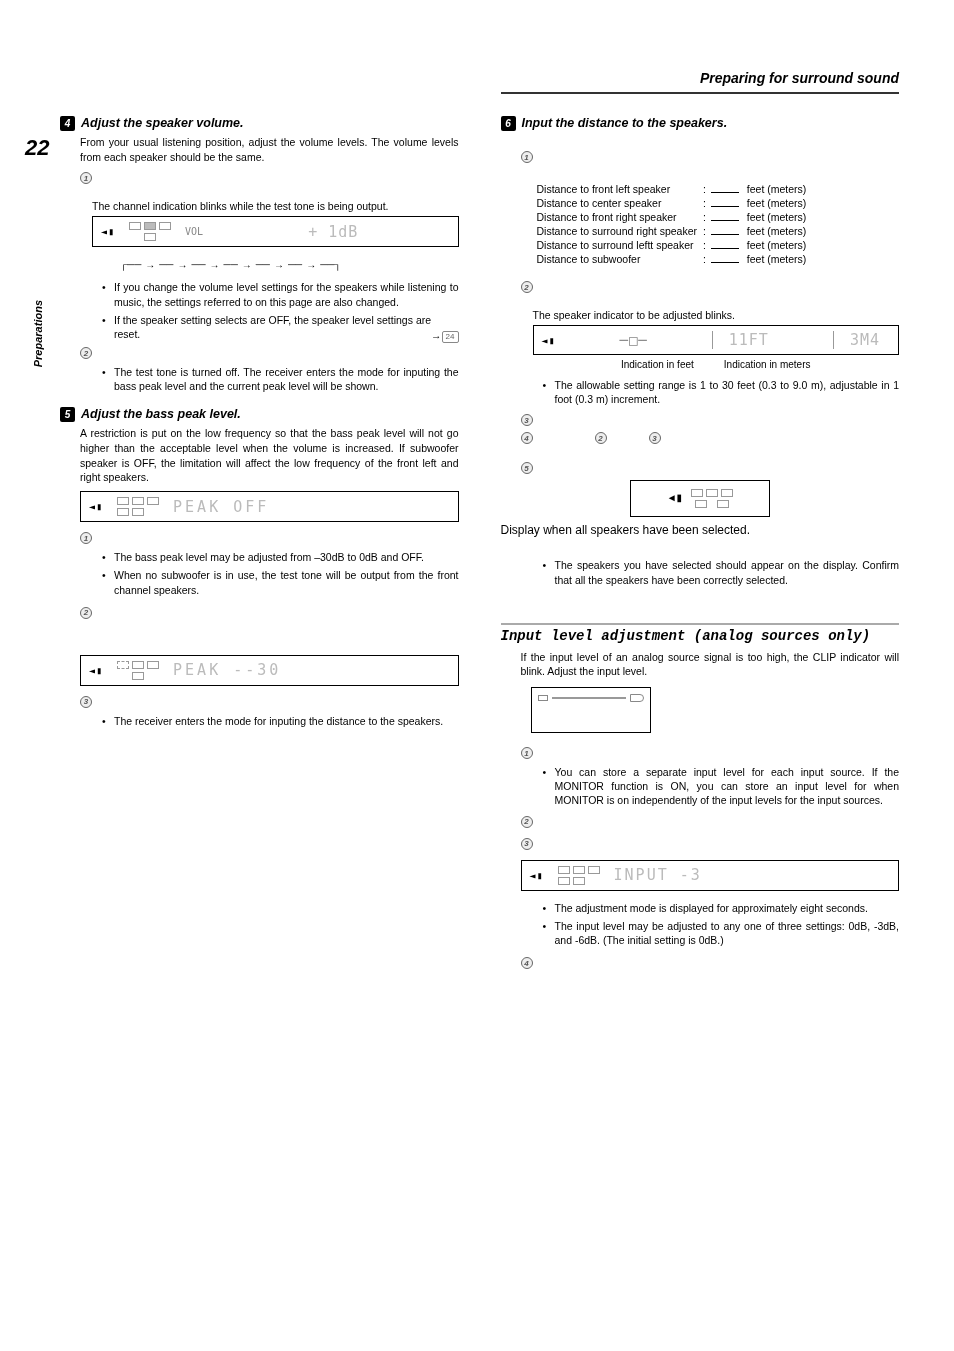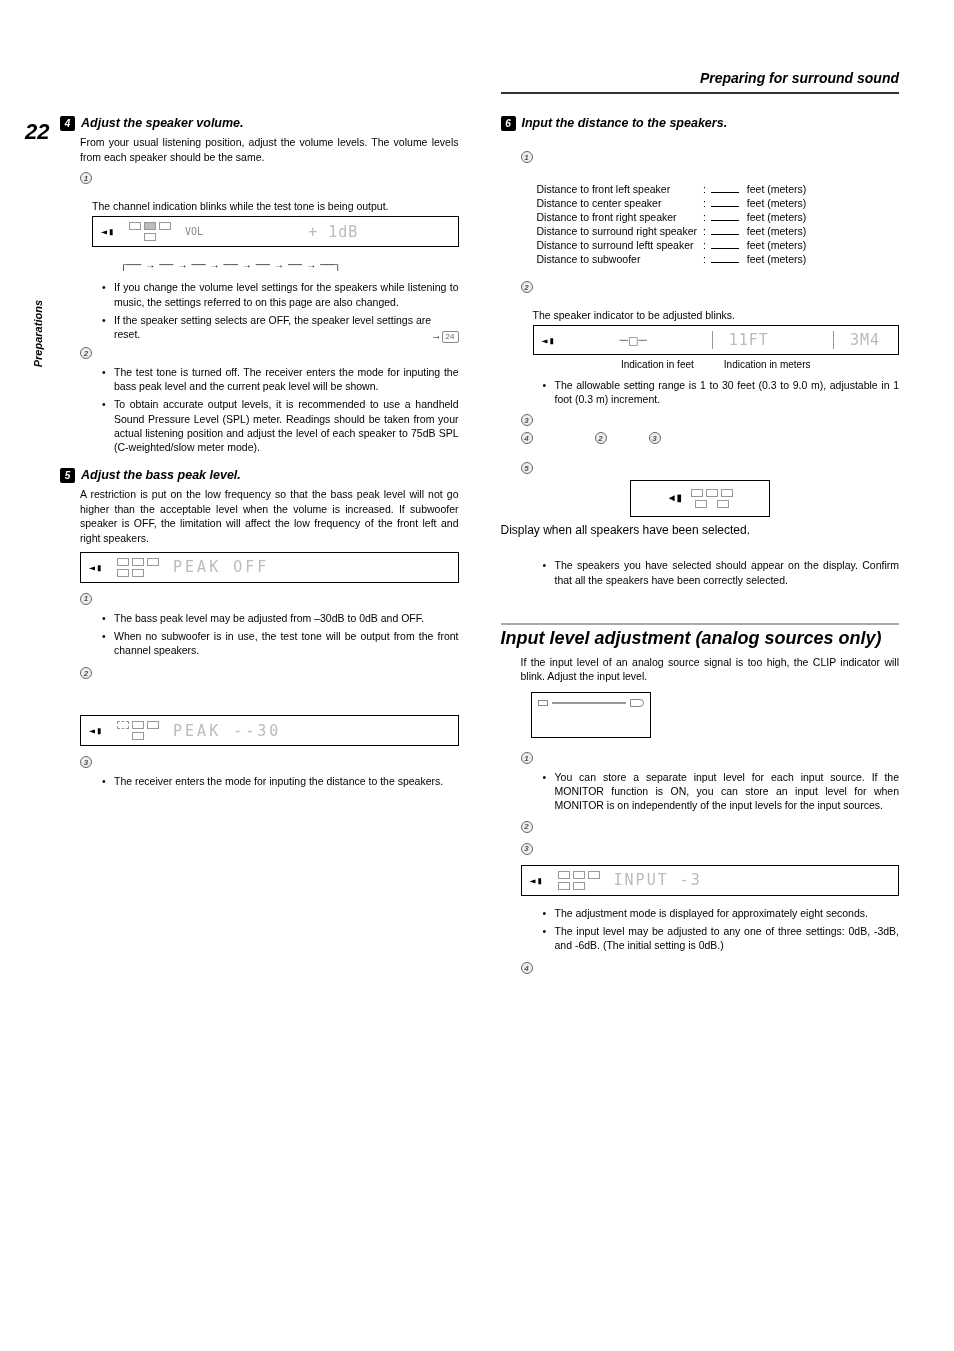--- a/index.html
+++ b/index.html
@@ -1,19 +1,19 @@
 <!DOCTYPE html>
 <html><head>
 <meta charset="utf-8">
 <style>
   * { margin: 0; padding: 0; box-sizing: border-box; }
   body { font-family: Arial, Helvetica, sans-serif; font-size: 10.5px; color: #000; background: #fff; width: 954px; height: 1351px; position: relative; }
   .page { padding: 70px 55px 40px 10px; display: flex; }
   .left-margin { width: 50px; flex-shrink: 0; position: relative; }
-  .page-num { font-size: 22px; font-weight: bold; font-style: italic; position: absolute; top: 49px; left: 15px; }
+  .page-num { font-size: 22px; font-weight: bold; font-style: italic; position: absolute; top: 65px; left: 15px; }
   .vtab { position: absolute; top: 230px; left: 22px; writing-mode: vertical-rl; font-style: italic; font-weight: bold; font-size: 11px; transform: rotate(180deg); }
   .content { flex: 1; display: flex; gap: 42px; }
   .col { flex: 1; min-width: 0; }
   .top-title { font-style: italic; font-weight: bold; font-size: 14px; text-align: right; margin-bottom: 6px; color: #000; }
   .title-rule { border-top: 2px solid #333; margin-bottom: 22px; }
   .step-head { display: flex; align-items: baseline; gap: 6px; margin-bottom: 4px; margin-top: 1px; }
   .step-num { width: 15px; height: 15px; background: #000; color: #fff; display: inline-flex; align-items: center; justify-content: center; font-size: 10px; font-weight: bold; font-style: italic; border-radius: 2px; flex-shrink: 0; }
   .step-title { font-style: italic; font-weight: bold; font-size: 12.5px; }
   .body-text { font-size: 10.5px; line-height: 1.4; text-align: justify; margin-bottom: 6px; }
   .indent { padding-left: 20px; margin-bottom: 8px; }
@@ -25,21 +25,21 @@
   .lcd-boxes { display: inline-flex; gap: 3px; flex-direction: column; }
   .boxrow { display: flex; gap: 3px; }
   .minibox { width: 12px; height: 8px; border: 1px solid #999; }
   .bullet-list { list-style: none; padding-left: 10px; }
   .bullet-list li { position: relative; padding-left: 12px; text-align: justify; line-height: 1.35; margin-bottom: 4px; font-size: 10.5px; }
   .bullet-list li::before { content: "•"; position: absolute; left: 0; }
   .dist-table td { font-size: 10.5px; padding: 0 2px; white-space: nowrap; }
   .flow { margin: 12px 0 10px 28px; font-size: 10px; }
   .flow-arrow { margin: 0 4px; }
   .sec-head { border-top: 2px solid #aaa; margin-top: 36px; padding-top: 3px;}
-  .sec-title { font-style: italic; font-weight: bold; font-size: 18px; margin-bottom: 6px; }
+  .sec-title { font-style: italic; font-weight: bold; font-size: 14px; margin-bottom: 6px; font-family: Liberation Mono, monospace; }
   .sub-line { display: flex; align-items: flex-start; gap: 4px; margin-bottom: 6px; }
   .dash { display:inline-block; border-bottom: 1px solid #000; width: 28px; margin: 0 2px; }
   .small-note { font-size: 10px; }
   .lcd-center { border:1px solid #000; width: 140px; padding:8px; margin: 6px auto; text-align:center; }
   .ref-box { display:inline-block; border:1px solid #888; border-radius:2px; font-size:8px; padding:0 3px; color:#666;margin-top:36px; }
   .subcap { font-size: 12px; text-align: left; }
 </style>
 </head>
 <body>
 
@@ -93,21 +93,20 @@
           <li>If the speaker setting selects are OFF, the speaker level settings are reset.</li>
         </ul>
       </div>
 
       <div class="sub-line indent" style="margin-top:6px">
           <span class="sub-num">2</span>
         </div>
       <div class="indent2">
         <ul class="bullet-list">
           <li>The test tone is turned off. The receiver enters the mode for inputing the bass peak level and the current peak level will be shown.</li>
-          <li>To obtain accurate output levels, it is recommended to use a handheld Sound Pressure Level (SPL) meter. Readings should be taken from your actual listening position and adjust the level of each speaker to 75dB SPL (C-weighted/slow meter mode).</li>
         </ul>
       </div>
 
       <div class="step-head" style="margin-top:14px">
         <span class="step-num">5</span>
         <span class="step-title">Adjust the bass peak level.</span>
       </div>
       <div class="indent">
         <p class="body-text">A restriction is put on the low frequency so that the bass peak level will not go higher than the acceptable level when the volume is increased. If subwoofer speaker is OFF, the limitation will affect the low frequency of the front left and right speakers.</p>
         <div class="lcd">

